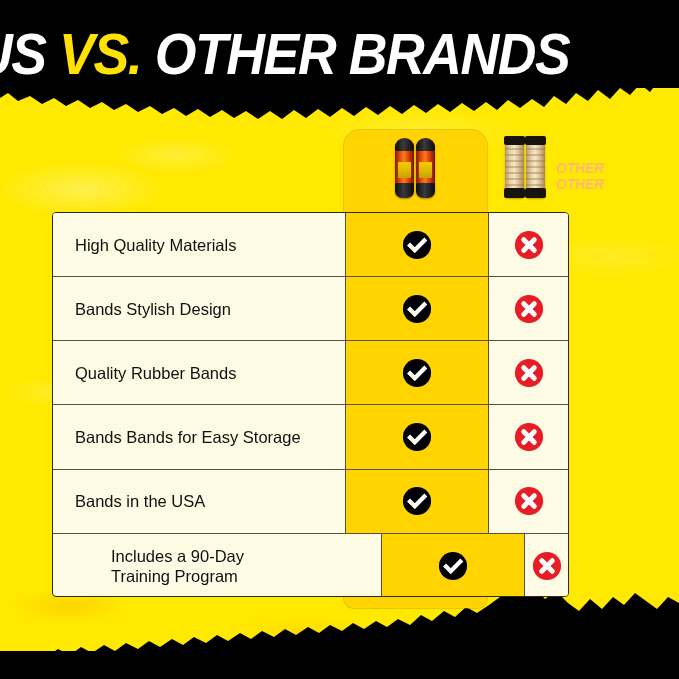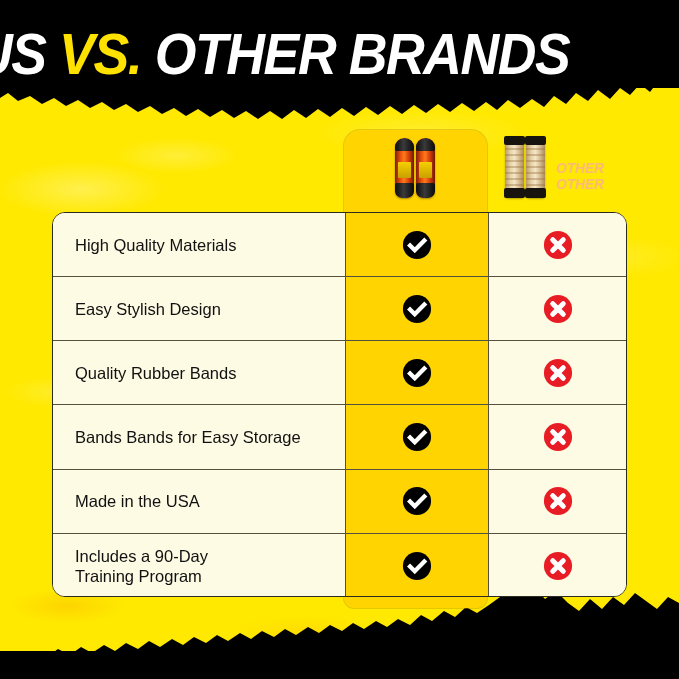--- a/index.html
+++ b/index.html
@@ -120,32 +120,32 @@
   .highlight-col {
     position:absolute; left:344px; top:130px; width:143px; height:478px;
     background:#FFD400;
     border-radius:16px 16px 10px 10px;
     box-shadow:0 0 0 1px rgba(180,140,0,.35);
     z-index:3;
   }
 
   
   .table {
-    position:absolute; left:52px; top:212px; width:575px; height:385px;
+    position:absolute; left:52px; top:212px; width:517px; height:385px;
     border:1.5px solid #2b2b20;
-    border-radius:13px;
+    border-radius:4px;
     overflow:hidden;
     z-index:4;
     background:#FDFBE4;
   }
   .row {
     display:flex; height:64.16px; align-items:stretch;
     border-bottom:1.5px solid #55513f;
   }
-  .row:last-child { border-bottom:none; }
+  .row:last-child { border-bottom:none;padding-left:36px; }
 
   .cell-feature {
     width:292px; flex:0 0 292px;
     display:flex; align-items:center;
     padding-left:22px; padding-right:10px;
     background:#FDFBE4;
     font-size:16.5px; color:#111111; line-height:20px;
   }
   .cell-us {
     width:143px; flex:0 0 143px;
@@ -234,21 +234,21 @@
       </div>
       <div class="cell-other">
         <svg class="mark" viewBox="0 0 32 32">
           <circle cx="16" cy="16" r="15" fill="#E81C24"></circle>
           <path d="M10.4 10.4 L21.6 21.6 M21.6 10.4 L10.4 21.6" stroke="#FFFFFF" stroke-width="5.4" stroke-linecap="round"></path>
         </svg>
       </div>
     </div>
 
     <div class="row">
-      <div class="cell-feature">Easy Stylish Design</div>
+      <div class="cell-feature">Bands Stylish Design</div>
       <div class="cell-us">
         <svg class="mark" viewBox="0 0 32 32">
           <circle cx="16" cy="16" r="15" fill="#000000"></circle>
           <path d="M8.6 16.6 L13.6 21.6 L23.8 11.2" fill="none" stroke="#FFFFFF" stroke-width="4.6" stroke-linecap="square" stroke-linejoin="miter"></path>
         </svg>
       </div>
       <div class="cell-other">
         <svg class="mark" viewBox="0 0 32 32">
           <circle cx="16" cy="16" r="15" fill="#E81C24"></circle>
           <path d="M10.4 10.4 L21.6 21.6 M21.6 10.4 L10.4 21.6" stroke="#FFFFFF" stroke-width="5.4" stroke-linecap="round"></path>
@@ -282,21 +282,21 @@
       </div>
       <div class="cell-other">
         <svg class="mark" viewBox="0 0 32 32">
           <circle cx="16" cy="16" r="15" fill="#E81C24"></circle>
           <path d="M10.4 10.4 L21.6 21.6 M21.6 10.4 L10.4 21.6" stroke="#FFFFFF" stroke-width="5.4" stroke-linecap="round"></path>
         </svg>
       </div>
     </div>
 
     <div class="row">
-      <div class="cell-feature">Made in the USA</div>
+      <div class="cell-feature">Bands in the USA</div>
       <div class="cell-us">
         <svg class="mark" viewBox="0 0 32 32">
           <circle cx="16" cy="16" r="15" fill="#000000"></circle>
           <path d="M8.6 16.6 L13.6 21.6 L23.8 11.2" fill="none" stroke="#FFFFFF" stroke-width="4.6" stroke-linecap="square" stroke-linejoin="miter"></path>
         </svg>
       </div>
       <div class="cell-other">
         <svg class="mark" viewBox="0 0 32 32">
           <circle cx="16" cy="16" r="15" fill="#E81C24"></circle>
           <path d="M10.4 10.4 L21.6 21.6 M21.6 10.4 L10.4 21.6" stroke="#FFFFFF" stroke-width="5.4" stroke-linecap="round"></path>

